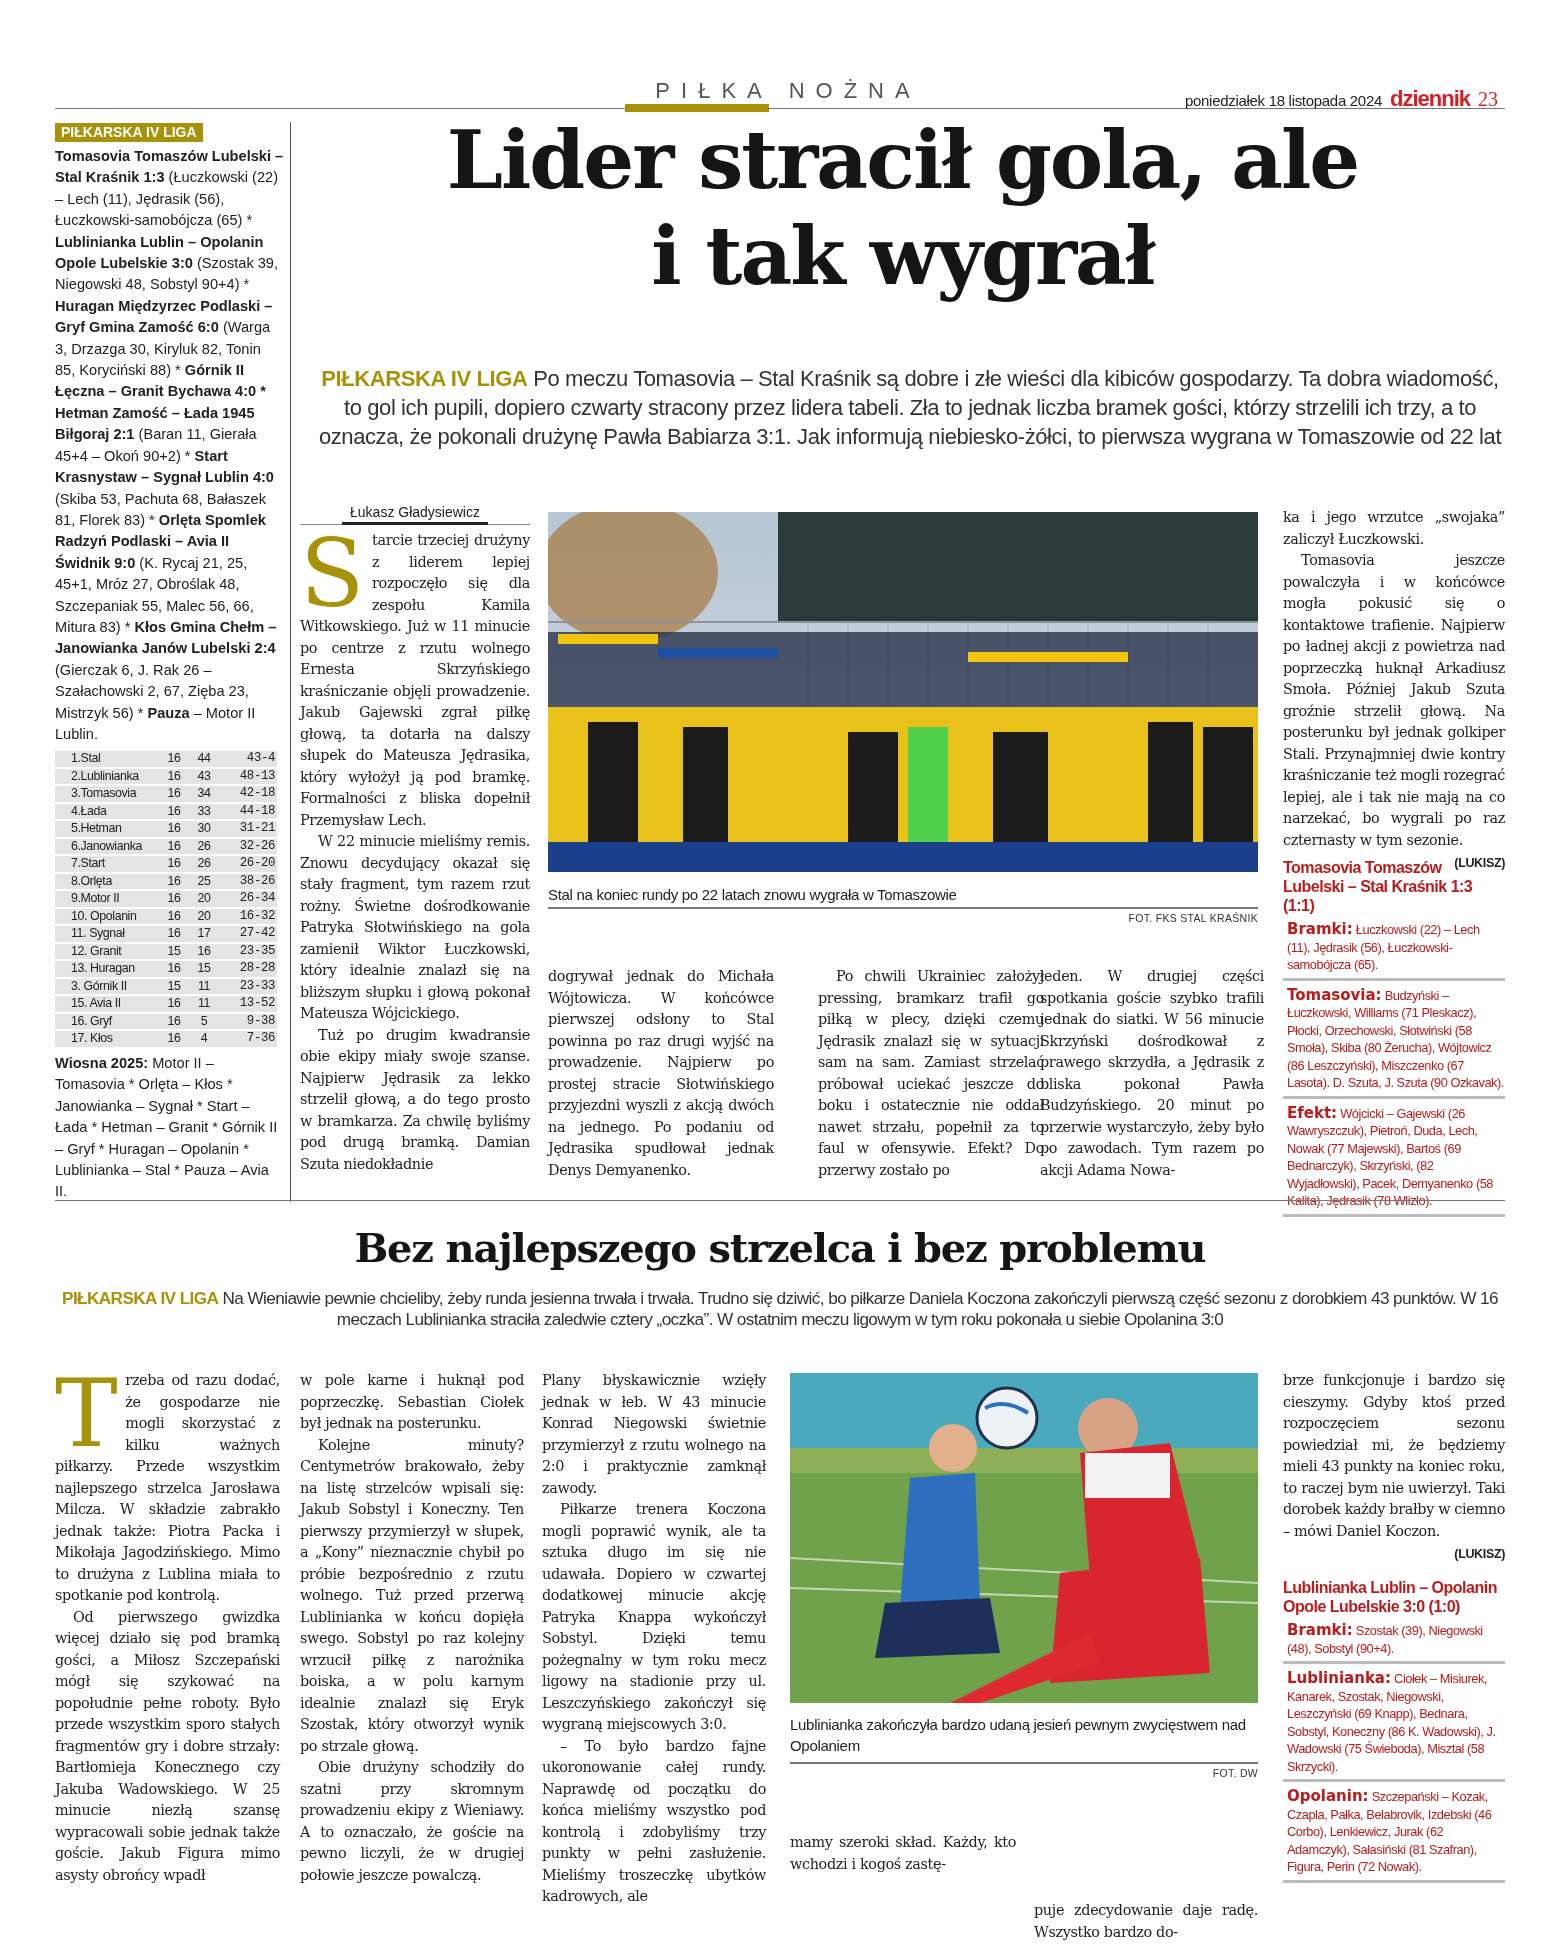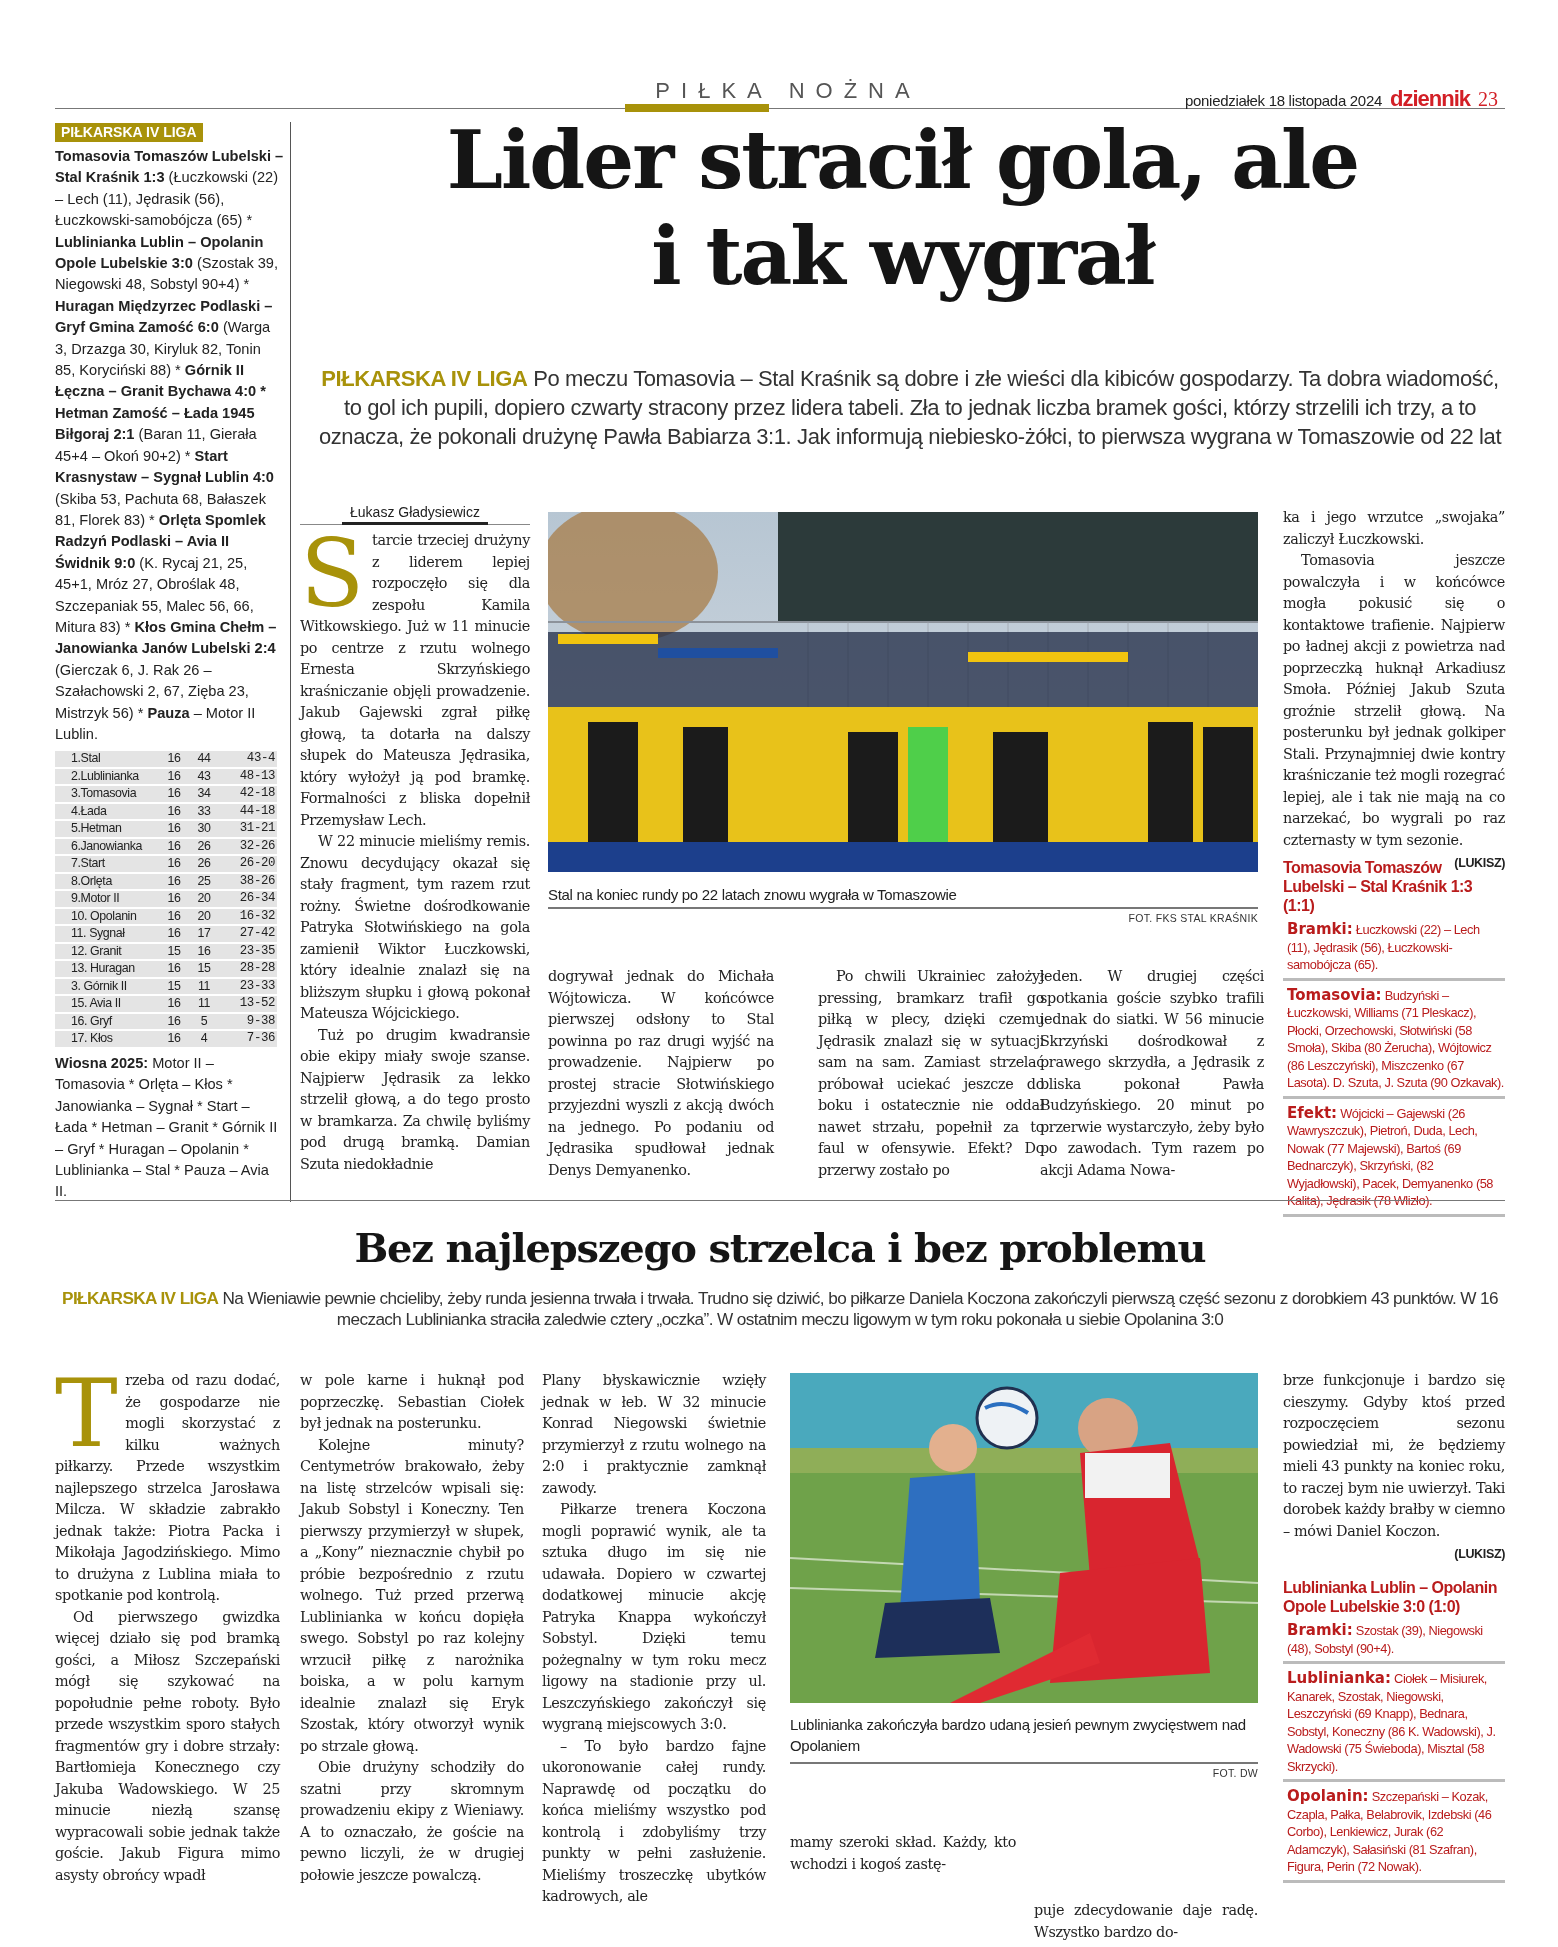--- a/index.html
+++ b/index.html
@@ -302,21 +302,21 @@
 <div class="col" style="left:55px; top:1370px; width:225px;">
   <p class="noindent"><span class="dropcap">T</span><span>rzeba od razu dodać, że gospodarze nie mogli skorzystać z kilku ważnych piłkarzy. Przede wszystkim najlepszego strzelca Jarosława Milcza. W składzie zabrakło jednak także: Piotra Packa i Mikołaja Jagodzińskiego. Mimo to drużyna z Lublina miała to spotkanie pod kontrolą.</span></p>
   <p>Od pierwszego gwizdka więcej działo się pod bramką gości, a Miłosz Szczepański mógł się szykować na popołudnie pełne roboty. Było przede wszystkim sporo stałych fragmentów gry i dobre strzały: Bartłomieja Koneczn­ego czy Jakuba Wadowskiego. W 25 minucie niezłą szansę wypracowali sobie jednak także goście. Jakub Figura mimo asysty obrońcy wpadł</p>
 </div>
 <div class="col" style="left:300px; top:1370px; width:224px;">
   <p class="noindent">w pole karne i huknął pod poprzeczkę. Sebastian Ciołek był jednak na posterunku.</p>
   <p>Kolejne minuty? Centymetrów brakowało, żeby na listę strzelców wpisali się: Jakub Sobstyl i Koneczny. Ten pierwszy przymierzył w słupek, a „Kony” nieznacznie chybił po próbie bezpośrednio z rzutu wolnego. Tuż przed przerwą Lublinianka w końcu dopięła swego. Sobstyl po raz kolejny wrzucił piłkę z narożnika boiska, a w polu karnym idealnie znalazł się Eryk Szostak, który otworzył wynik po strzale głową.</p>
   <p>Obie drużyny schodziły do szatni przy skromnym prowadzeniu ekipy z Wieniawy. A to oznaczało, że goście na pewno liczyli, że w drugiej połowie jeszcze powalczą.</p>
 </div>
 <div class="col" style="left:542px; top:1370px; width:224px;">
-  <p class="noindent">Plany błyskawicznie wzięły jednak w łeb. W 32 minucie Konrad Niegowski świetnie przymierzył z rzutu wolnego na 2:0 i praktycznie zamknął zawody.</p>
+  <p class="noindent">Plany błyskawicznie wzięły jednak w łeb. W 43 minucie Konrad Niegowski świetnie przymierzył z rzutu wolnego na 2:0 i praktycznie zamknął zawody.</p>
   <p>Piłkarze trenera Koczona mogli poprawić wynik, ale ta sztuka długo im się nie udawała. Dopiero w czwartej dodatkowej minucie akcję Patryka Knappa wykończył Sobstyl. Dzięki temu pożegnalny w tym roku mecz ligowy na stadionie przy ul. Leszczyńskiego zakończył się wygraną miejscowych 3:0.</p>
   <p>– To było bardzo fajne ukoronowanie całej rundy. Naprawdę od początku do końca mieliśmy wszystko pod kontrolą i zdobyliśmy trzy punkty w pełni zasłużenie. Mieliśmy troszeczkę ubytków kadrowych, ale</p>
 </div>
 
 <div class="photo" style="left:790px; top:1373px; width:468px; height:330px;">
   <svg width="468" height="330" viewBox="0 0 468 330">
     <rect width="468" height="80" fill="#4aa9bd"></rect>
     <rect y="75" width="468" height="255" fill="#6fa24a"></rect>
     <rect y="75" width="468" height="25" fill="#8fae58"></rect>
     <g stroke="#e8efe0" stroke-width="2" opacity="0.7">

